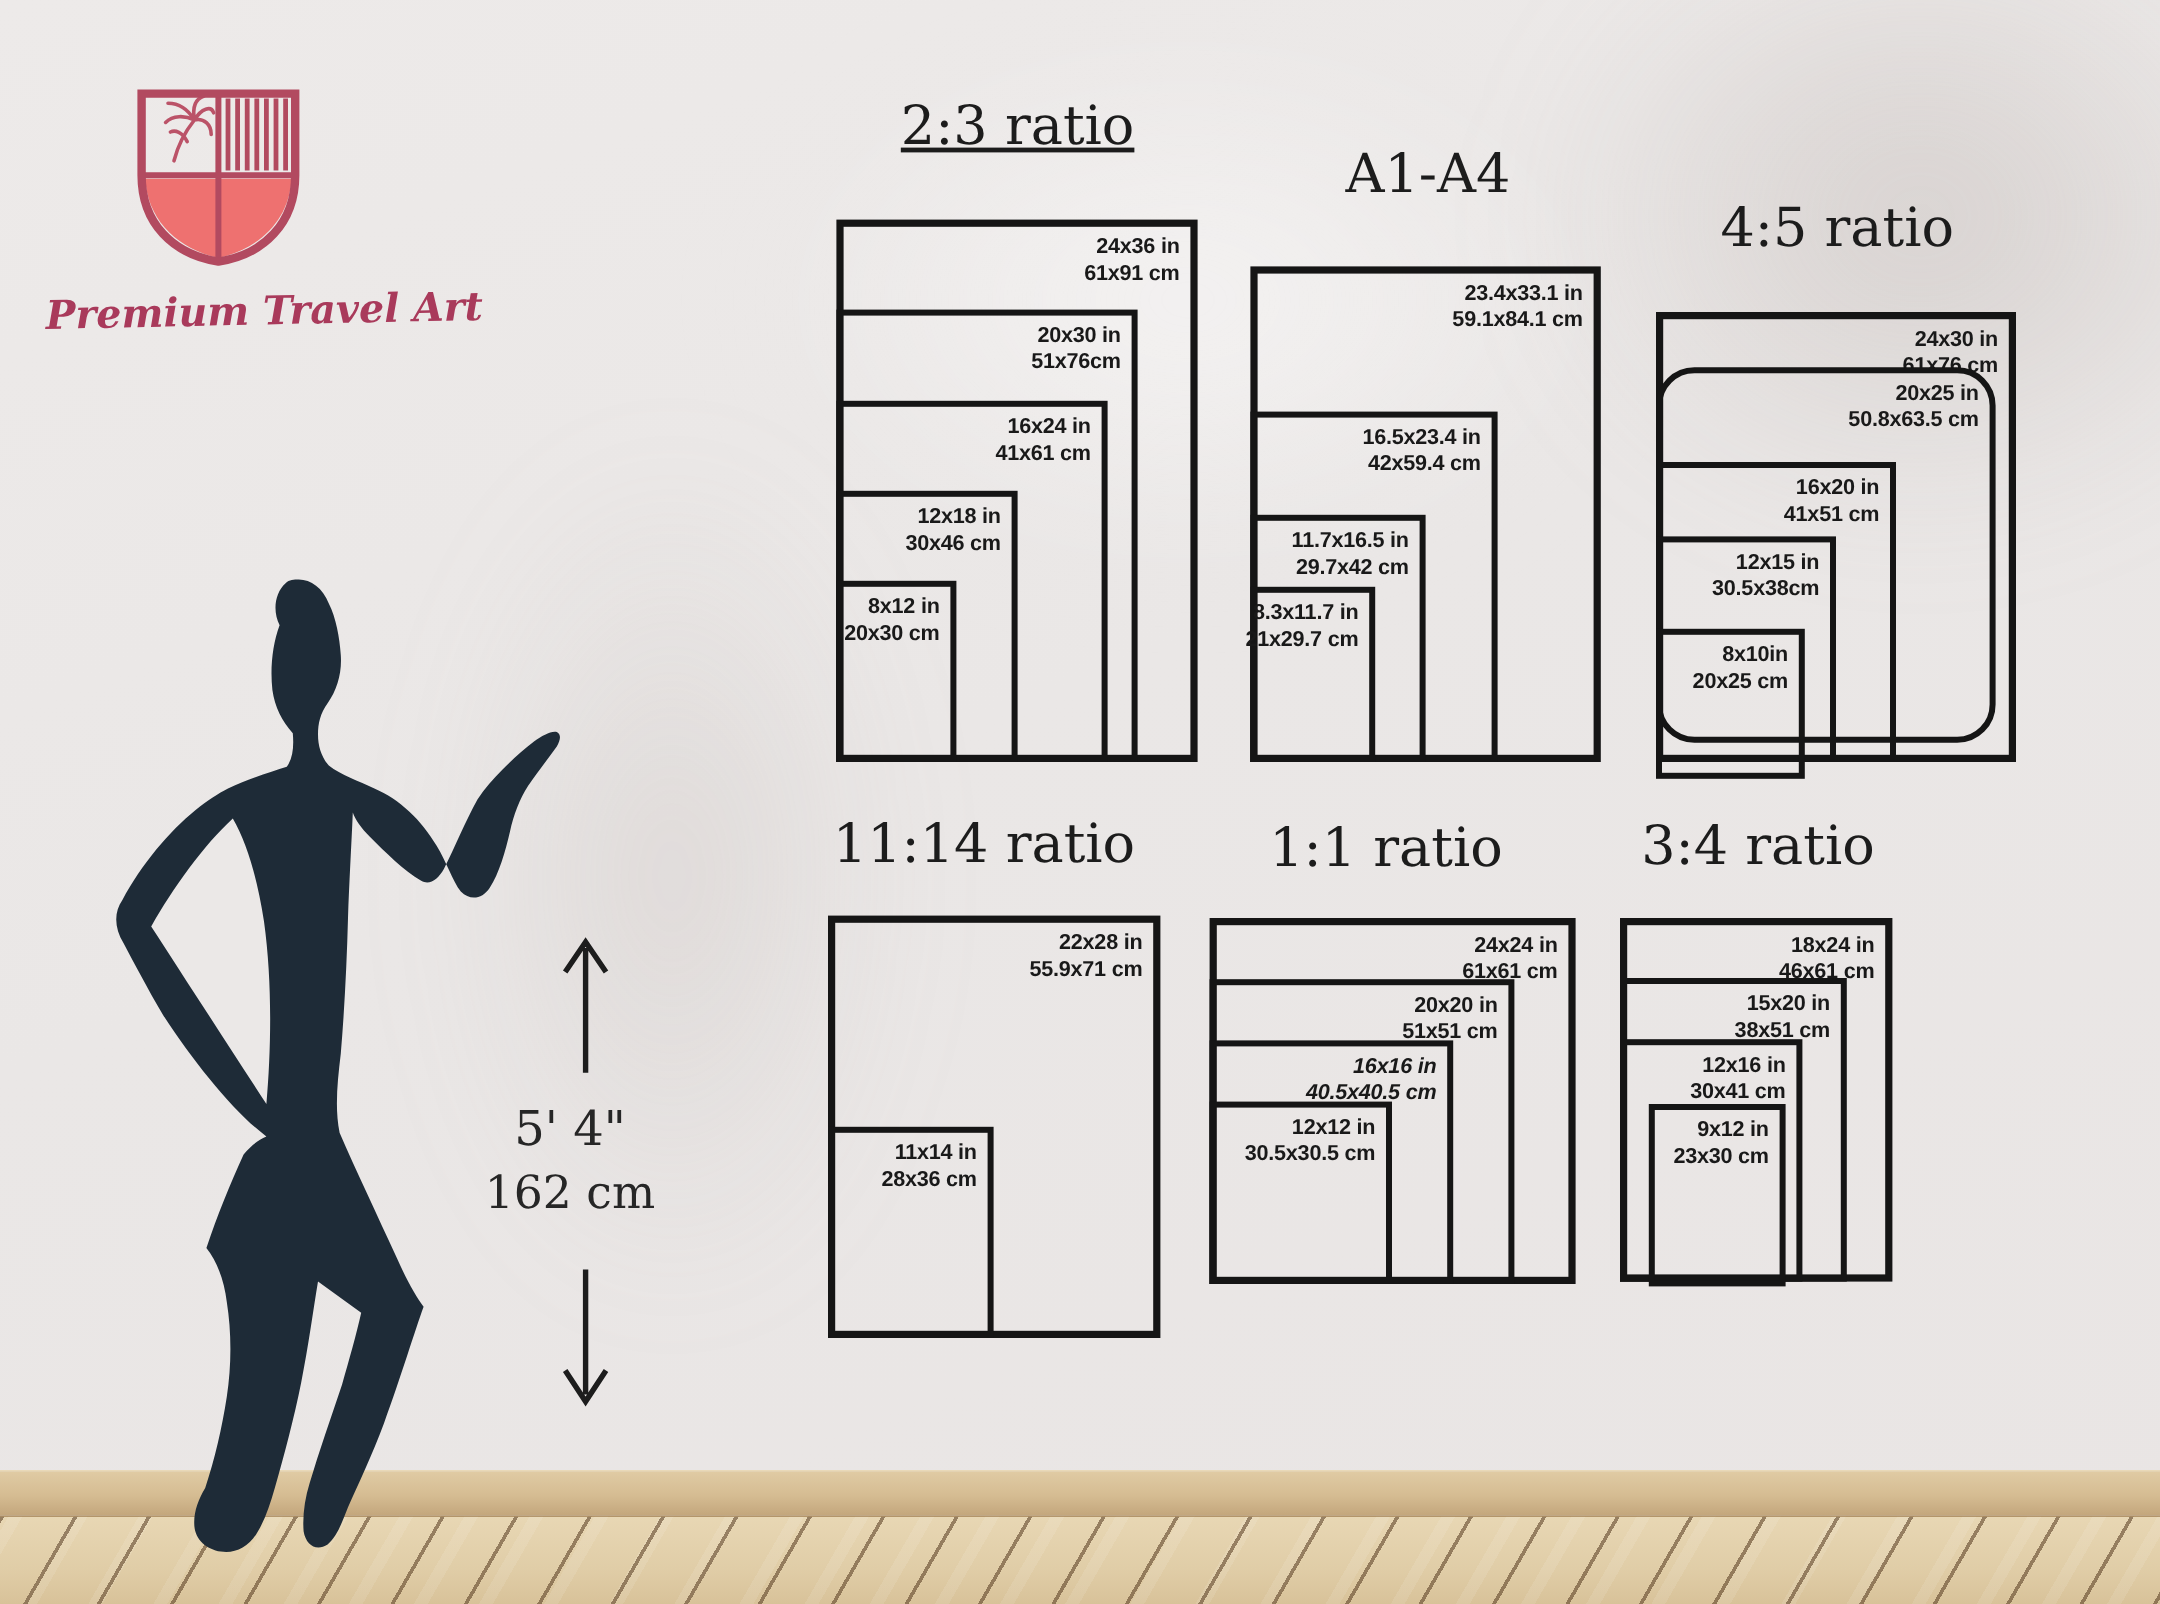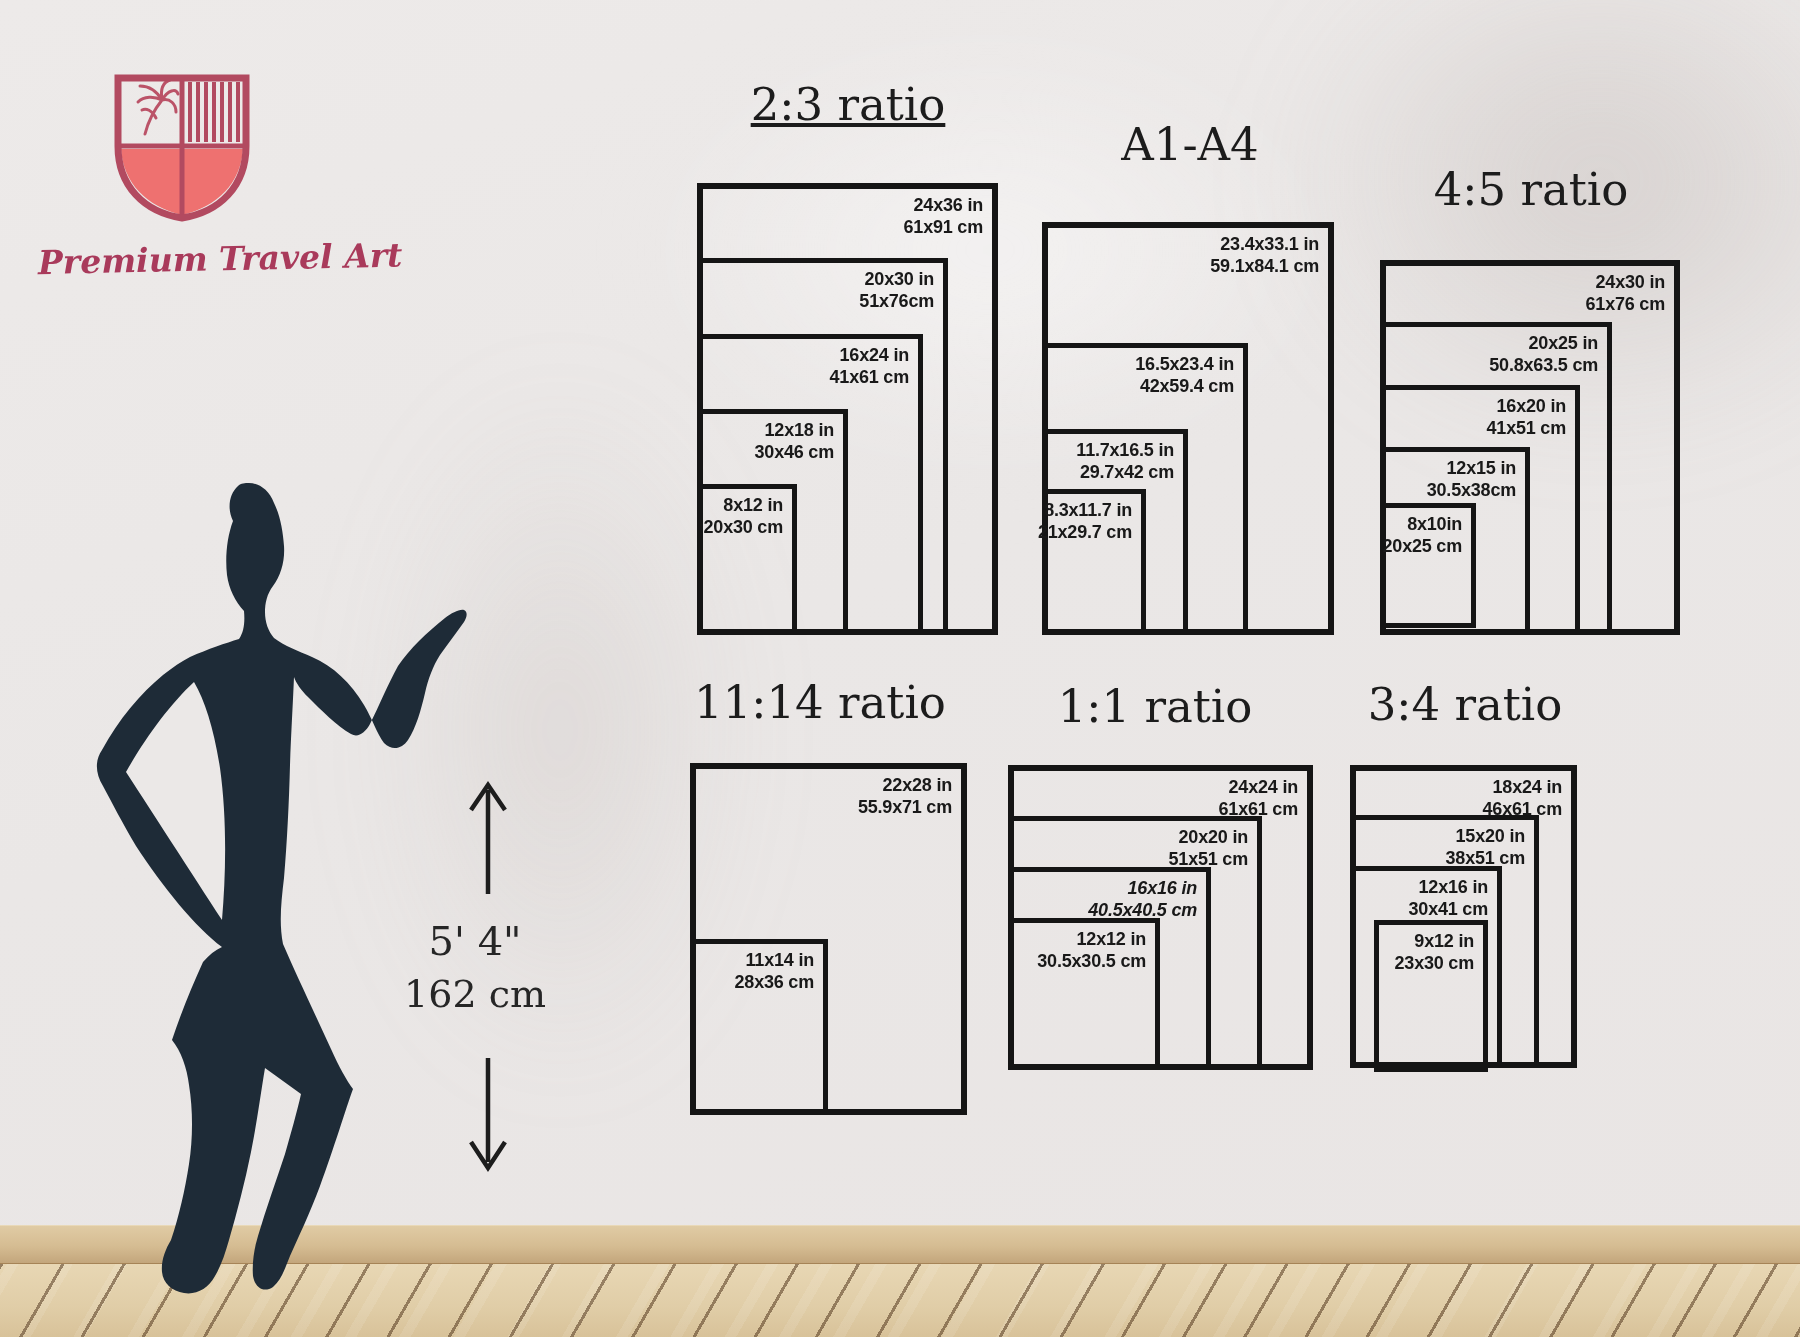--- a/index.html
+++ b/index.html
@@ -192,39 +192,39 @@
           <div>21x29.7 cm</div>
         </div>
       </div>
       <div class="chart-title" style="left: 1531px; top: 163px;">4:5 ratio</div>
       <div class="size-rect outer" style="left: 1380px; top: 260px; width: 300px; height: 375px;">
         <div class="size-label">
           <div>24x30 in</div>
           <div>61x76 cm</div>
         </div>
       </div>
-      <div class="size-rect" style="left: 1380px; top: 322px; width: 232px; height: 313px;">
+      <div class="size-rect" style="left: 1380px; top: 306px; width: 283px; height: 313px; border-radius: 32px;">
         <div class="size-label">
           <div>20x25 in</div>
           <div>50.8x63.5 cm</div>
         </div>
       </div>
       <div class="size-rect" style="left: 1380px; top: 385px; width: 200px; height: 250px;">
         <div class="size-label">
           <div>16x20 in</div>
           <div>41x51 cm</div>
         </div>
       </div>
       <div class="size-rect" style="left: 1380px; top: 447px; width: 150px; height: 188px;">
         <div class="size-label">
           <div>12x15 in</div>
           <div>30.5x38cm</div>
         </div>
       </div>
-      <div class="size-rect" style="left: 1380px; top: 503px; width: 96px; height: 125px;">
+      <div class="size-rect" style="left: 1380px; top: 524px; width: 124px; height: 125px;">
         <div class="size-label">
           <div>8x10in</div>
           <div>20x25 cm</div>
         </div>
       </div>
       <div class="chart-title" style="left: 820px; top: 676px;">11:14 ratio</div>
       <div class="size-rect outer" style="left: 690px; top: 763px; width: 277px; height: 352px;">
         <div class="size-label">
           <div>22x28 in</div>
           <div>55.9x71 cm</div>

